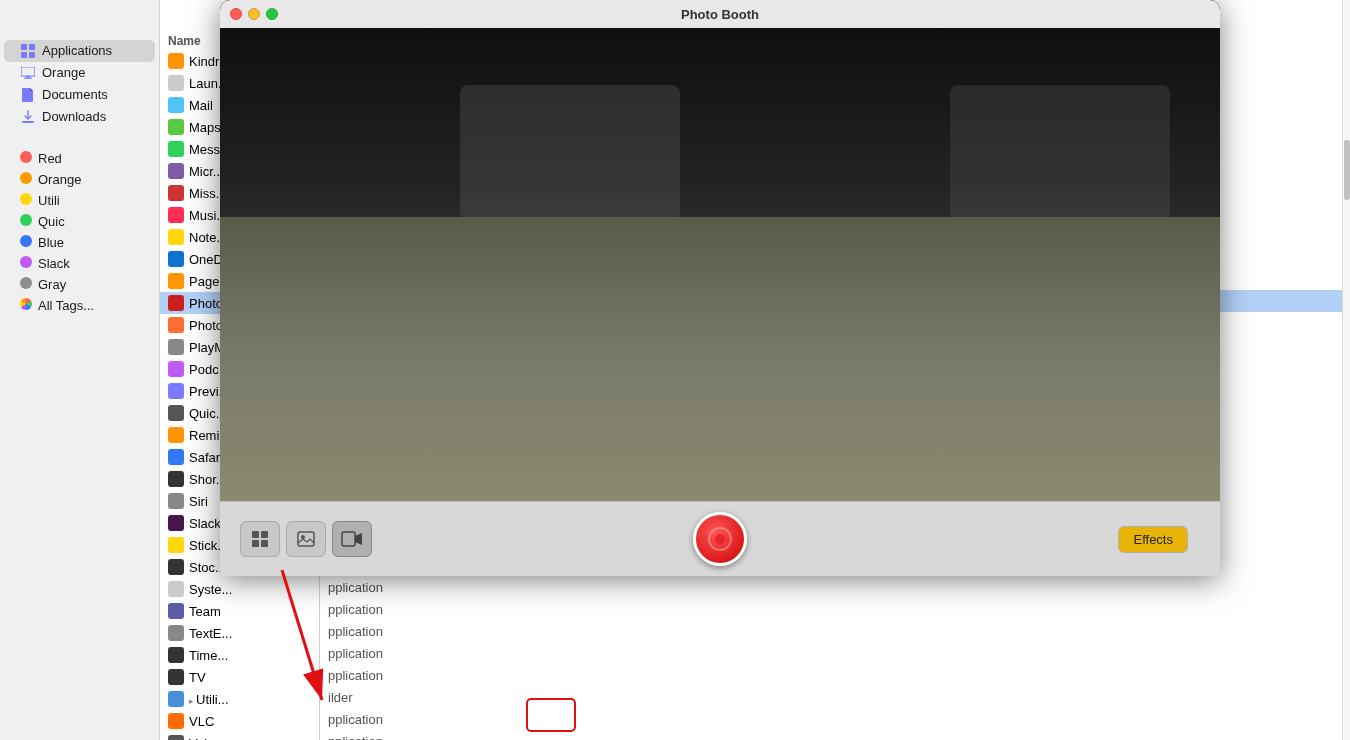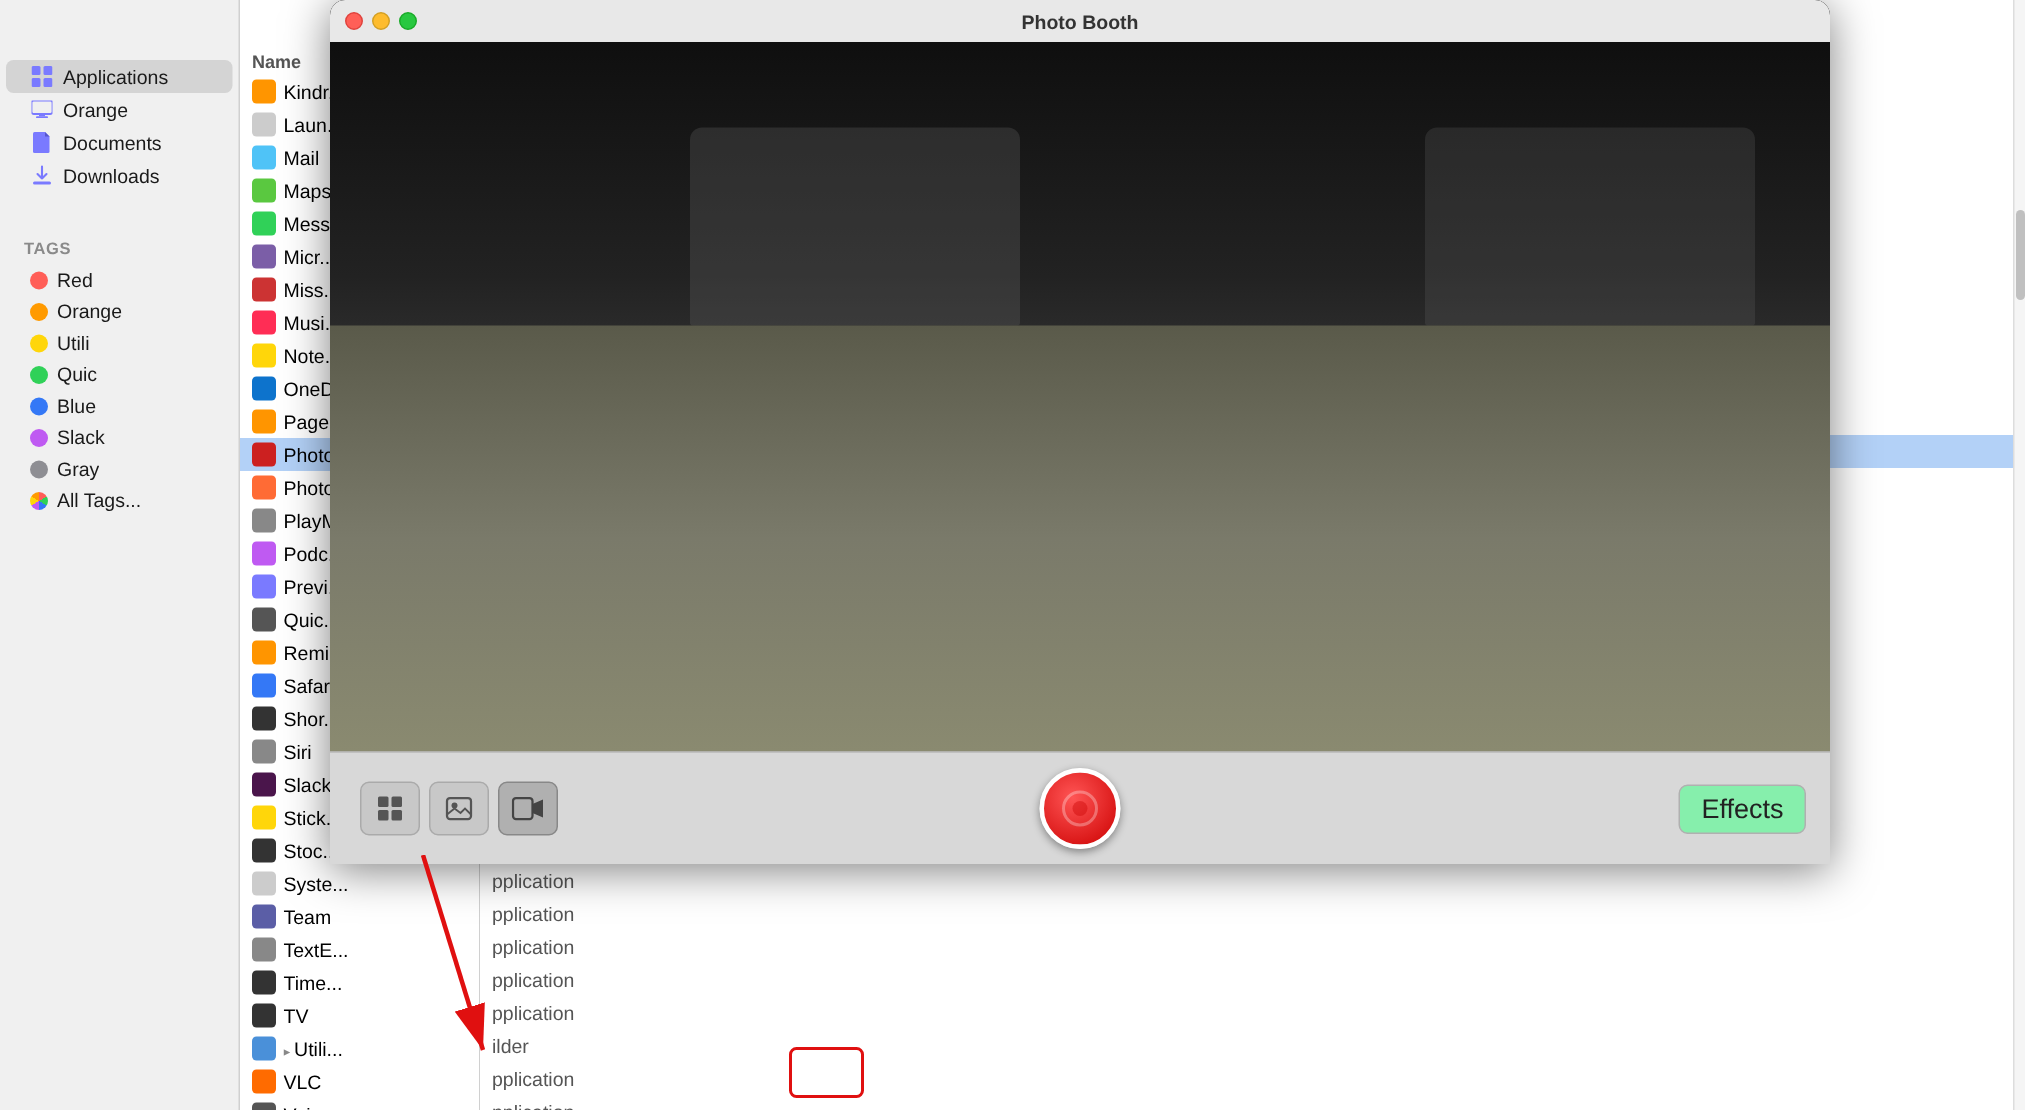--- a/index.html
+++ b/index.html
@@ -29,21 +29,21 @@
       font-size: 11px;
       font-weight: 600;
       color: #8a8a8a;
       padding: 12px 16px 4px 16px;
       text-transform: uppercase;
       letter-spacing: 0.04em;
     }
 
     .sidebar-item {
       display: flex;
-      align-items: center;
+      align-items: flex-start;
       padding: 3px 8px 3px 16px;
       gap: 6px;
       border-radius: 5px;
       margin: 0 4px;
       cursor: pointer;
       color: #1a1a1a;
     }
     .sidebar-item.active { background: #d4d4d4; }
 
     .sidebar-icon {
@@ -307,26 +307,26 @@
       box-shadow: 0 2px 6px rgba(0,0,0,0.4);
       display: flex;
       align-items: center;
       justify-content: center;
       cursor: pointer;
     }
 
     
     .effects-btn {
       position: absolute;
-      right: 16px;
-      background: #86efac;
+      right: 32px;
+      background: #eab308;
       border: 1px solid #b0b0b0;
       border-radius: 6px;
       padding: 5px 14px;
-      font-size: 18px;
+      font-size: 13px;
       cursor: pointer;
       color: #222;
     }
 
     
     .finder-main::-webkit-scrollbar,
     .finder-right-overflow::-webkit-scrollbar { width: 6px; }
     .finder-main::-webkit-scrollbar-thumb,
     .finder-right-overflow::-webkit-scrollbar-thumb { background: #c0c0c0; border-radius: 3px; }
 
@@ -392,21 +392,20 @@
       <svg width="14" height="14" viewBox="0 0 14 14" fill="none">
         <path d="M7 1v8M4 6l3 3 3-3" stroke="#7a7aff" stroke-width="1.4" stroke-linecap="round" stroke-linejoin="round"></path>
         <rect x="1" y="11" width="12" height="2" rx="1" fill="#7a7aff"></rect>
       </svg>
     </div>
     <span class="sidebar-item-label">Downloads</span>
   </div>
 
   <div style="height: 20px;"></div>
 
-  <div class="sidebar-section-label">Tags</div>
 
   <div class="sidebar-item">
     <div class="tag-dot" style="background:#ff5e57;"></div>
     <span class="sidebar-item-label">Red</span>
   </div>
   <div class="sidebar-item">
     <div class="tag-dot" style="background:#ff9a00;"></div>
     <span class="sidebar-item-label">Orange</span>
   </div>
   <div class="sidebar-item">

